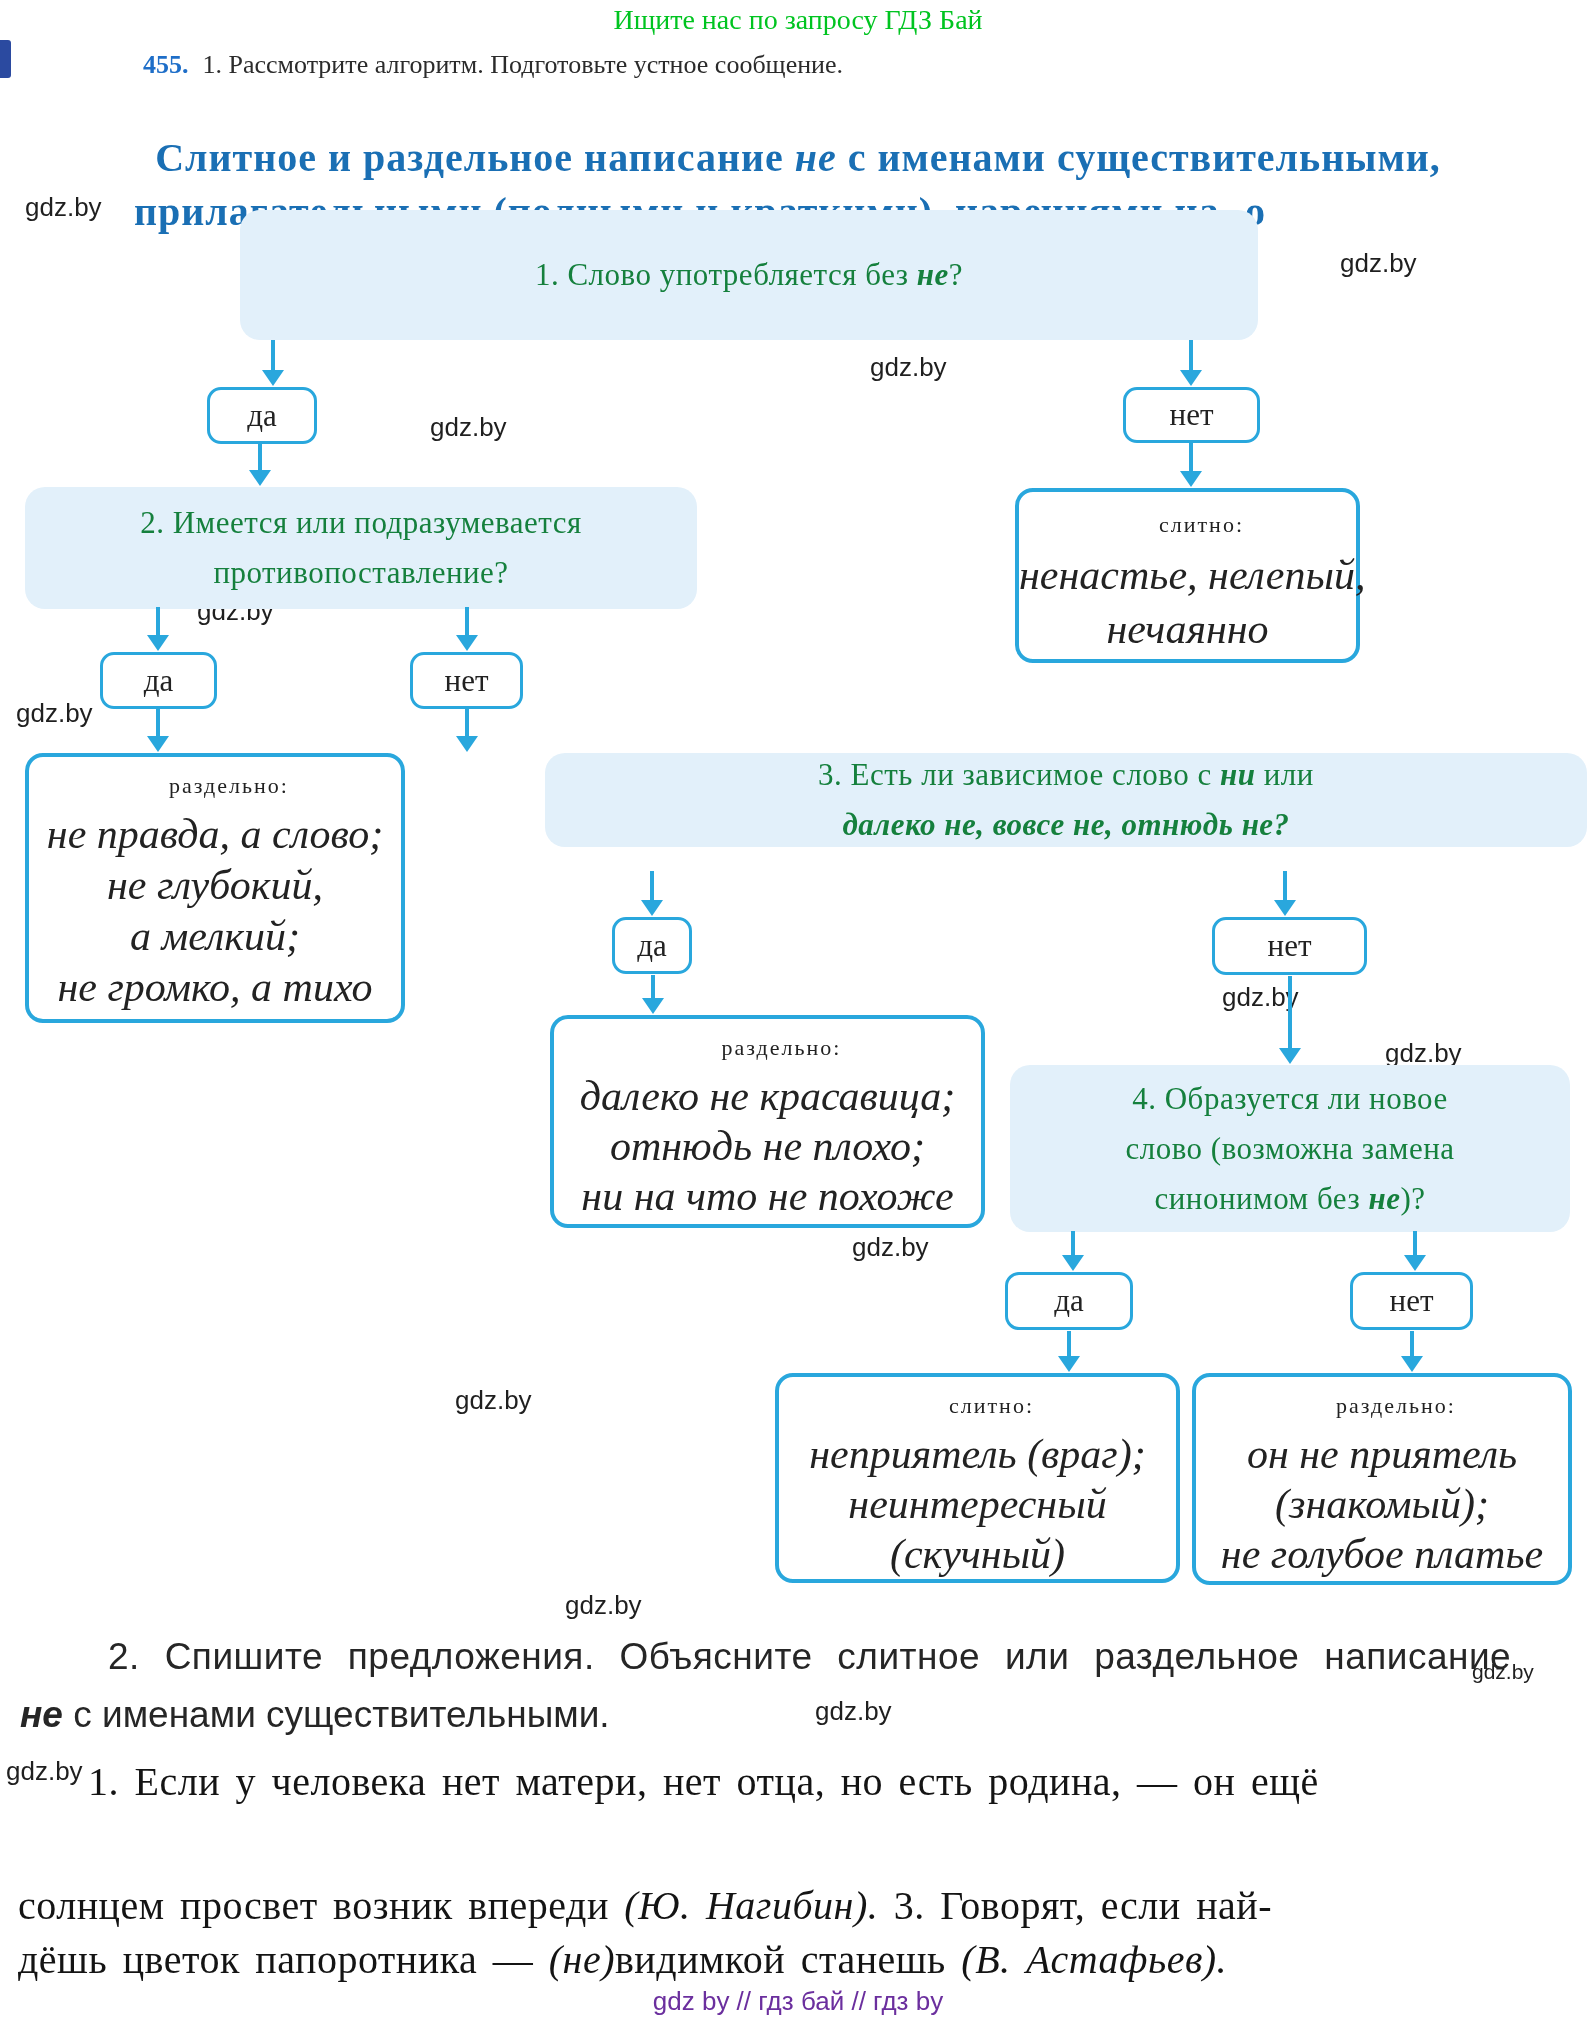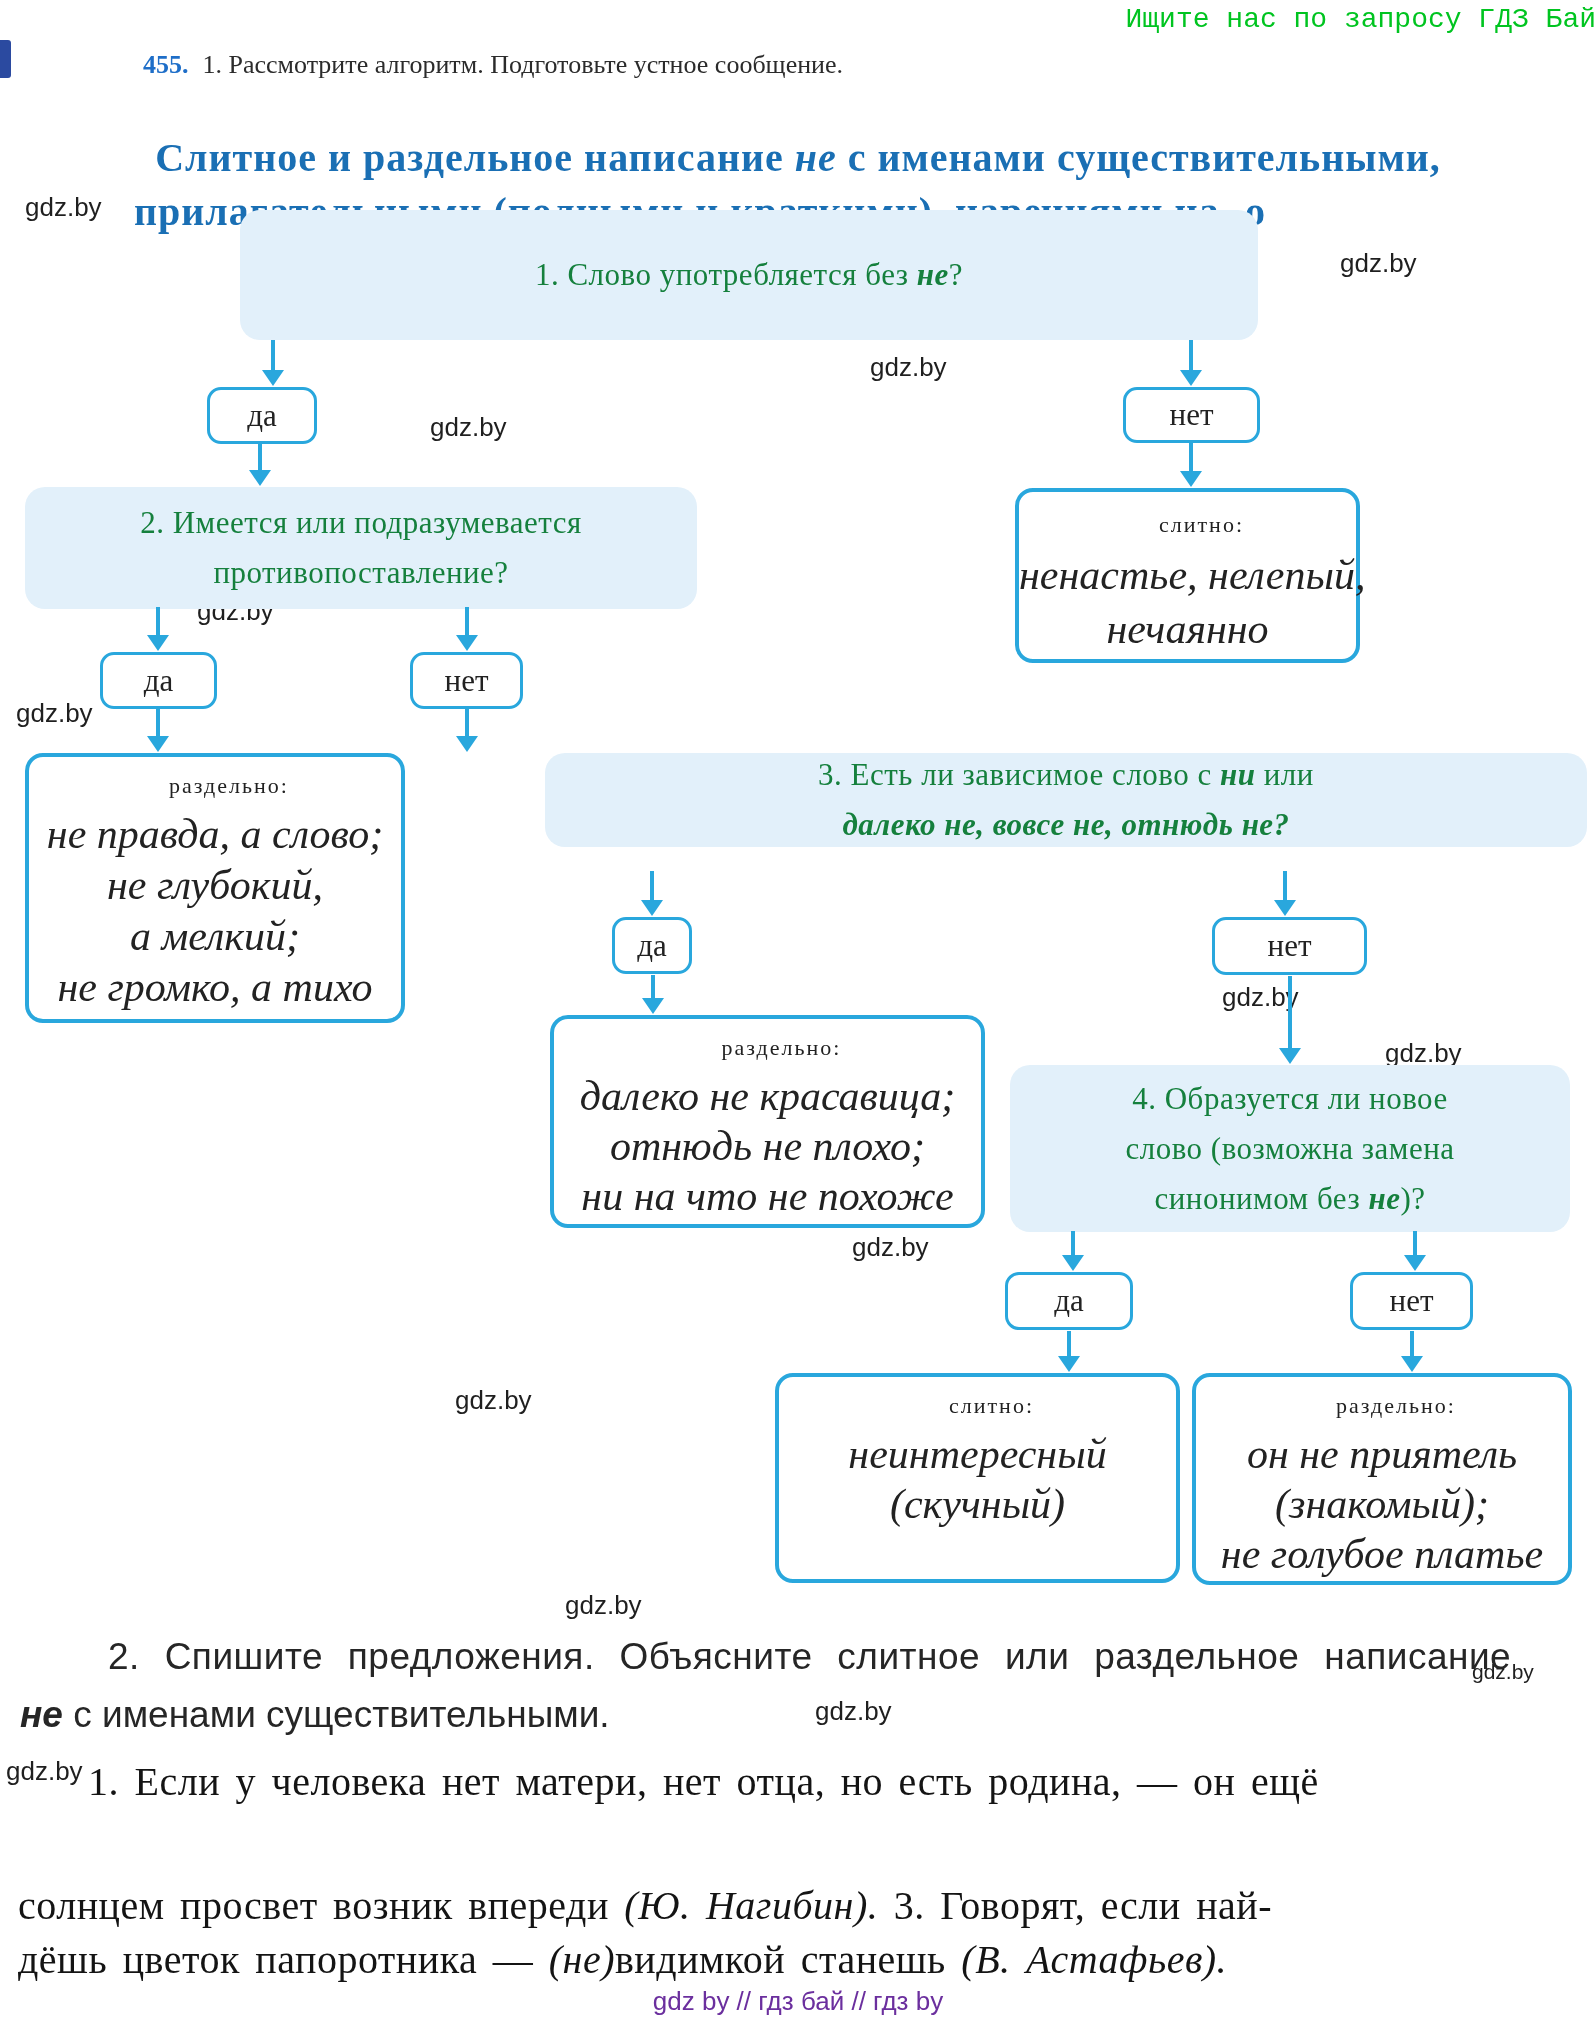--- a/index.html
+++ b/index.html
@@ -11,22 +11,22 @@
     --footer-purple:#6b2f9e;
   }
   html,body{margin:0;padding:0;background:#888;}
   #page{
     position:relative;width:1596px;height:2019px;margin:0 auto;
     background:#ffffff;overflow:hidden;
     font-family:"Liberation Serif",serif;color:#1c1c1c;
   }
   
   .promo{
-    position:absolute;left:0;top:4px;width:100%;text-align:right;
-    font-family:Liberation Mono, monospace;font-size:28px;color:var(--promo-green);
+    position:absolute;left:0;top:4px;width:100%;text-align:center;
+    font-family:Liberation Serif, serif;font-size:28px;color:var(--promo-green);
   }
   .edge-mark{position:absolute;left:0;top:40px;width:11px;height:38px;background:#2b4aa0;border-radius:0 3px 3px 0;}
   .task-line{
     position:absolute;left:143px;top:50px;
     font-family:Liberation Serif, serif;font-size:26px;color:#2b2b2b;white-space:nowrap;
   }
   .task-num{color:var(--task-number-blue);font-weight:bold;margin-right:14px;}
   .title{
     position:absolute;color:var(--title-blue);font-weight:bold;
     font-size:40px;letter-spacing:1px;white-space:nowrap;text-align:center;
@@ -185,20 +185,21 @@
   <div class="arrow" style="left:1413px;top:1231px;height:25px"></div>
 
   <div class="yn" style="left:1005px;top:1272px;width:128px;height:58px">да</div>
   <div class="yn" style="left:1350px;top:1272px;width:123px;height:58px">нет</div>
 
   <div class="arrow" style="left:1067px;top:1331px;height:26px"></div>
   <div class="arrow" style="left:1410px;top:1331px;height:26px"></div>
 
   <div class="rbox" style="left:775px;top:1373px;width:405px;height:210px">
     <div class="rhead" style="padding-top:6px">слитно:</div>
+    <div class="rex" style="line-height:50px">неприятель (враг);</div>
     <div class="rex" style="line-height:50px">неинтересный</div>
     <div class="rex" style="line-height:50px">(скучный)</div>
   </div>
 
   <div class="rbox" style="left:1192px;top:1373px;width:380px;height:212px">
     <div class="rhead" style="padding-top:6px">раздельно:</div>
     <div class="rex" style="line-height:50px">он не приятель</div>
     <div class="rex" style="line-height:50px">(знакомый);</div>
     <div class="rex" style="line-height:50px">не голубое платье</div>
   </div>

